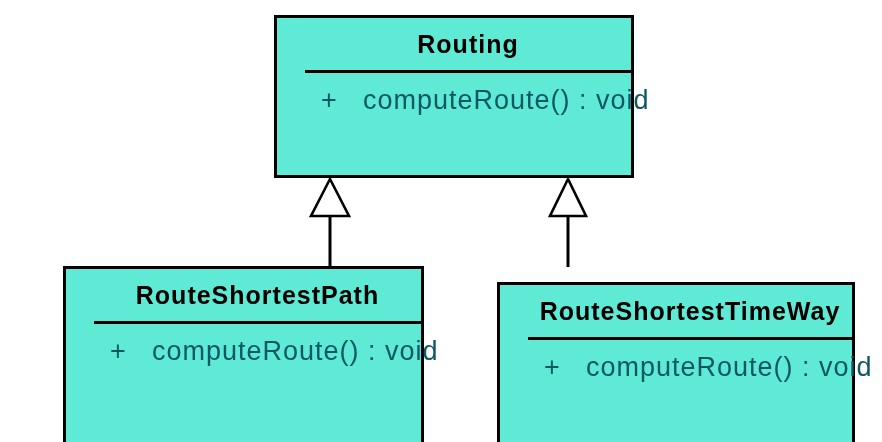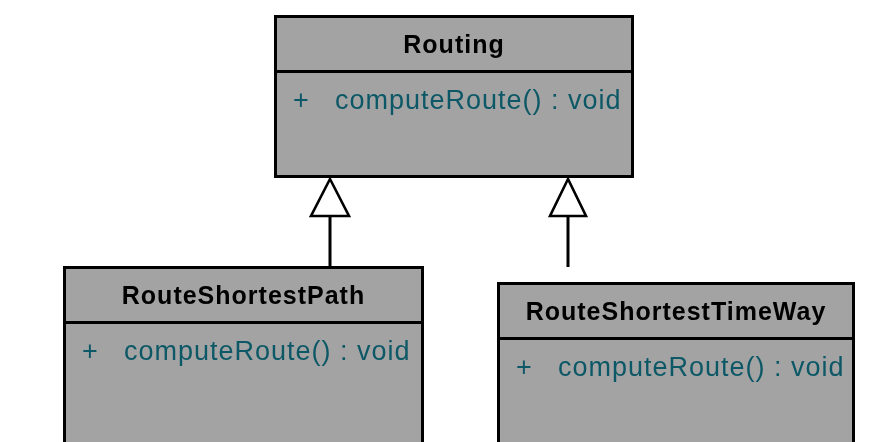--- a/index.html
+++ b/index.html
@@ -19,22 +19,23 @@
     position: absolute;
     left: 0;
     top: 0;
     width: 882px;
     height: 442px;
     pointer-events: none;
   }
   .uml-class {
     position: absolute;
     box-sizing: border-box;
-    background: #a3a3a3;
+    background: #5eead4;
     border: 3px solid #000000;
+    padding-left: 28px;
   }
   .class-title {
     box-sizing: border-box;
     height: 55px;
     border-bottom: 3px solid #000000;
     display: flex;
     align-items: center;
     justify-content: center;
     font-weight: bold;
     font-size: 25px;

